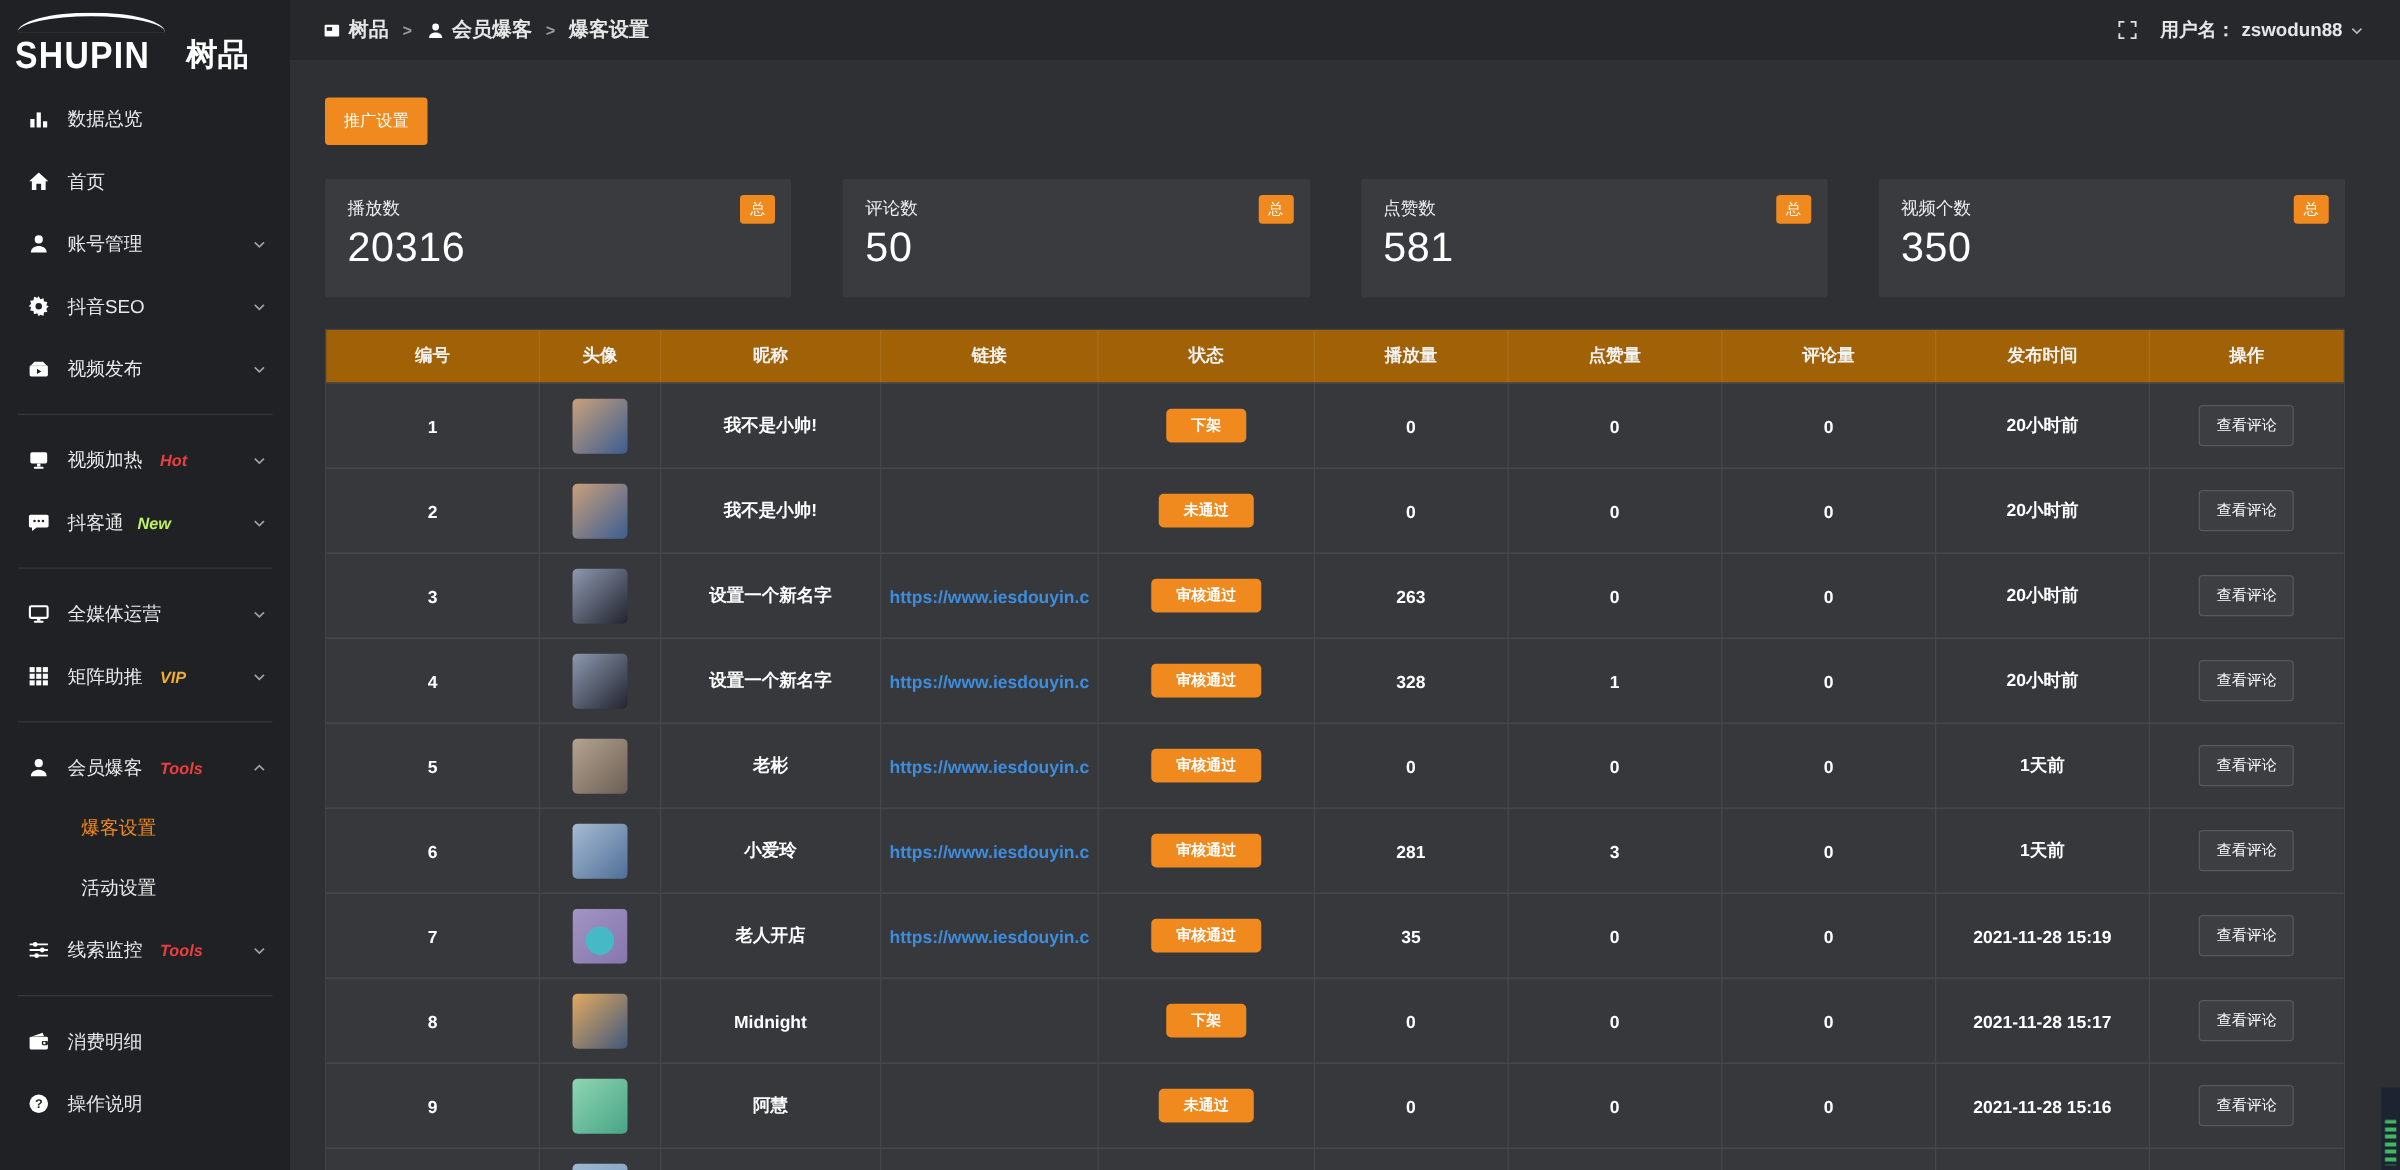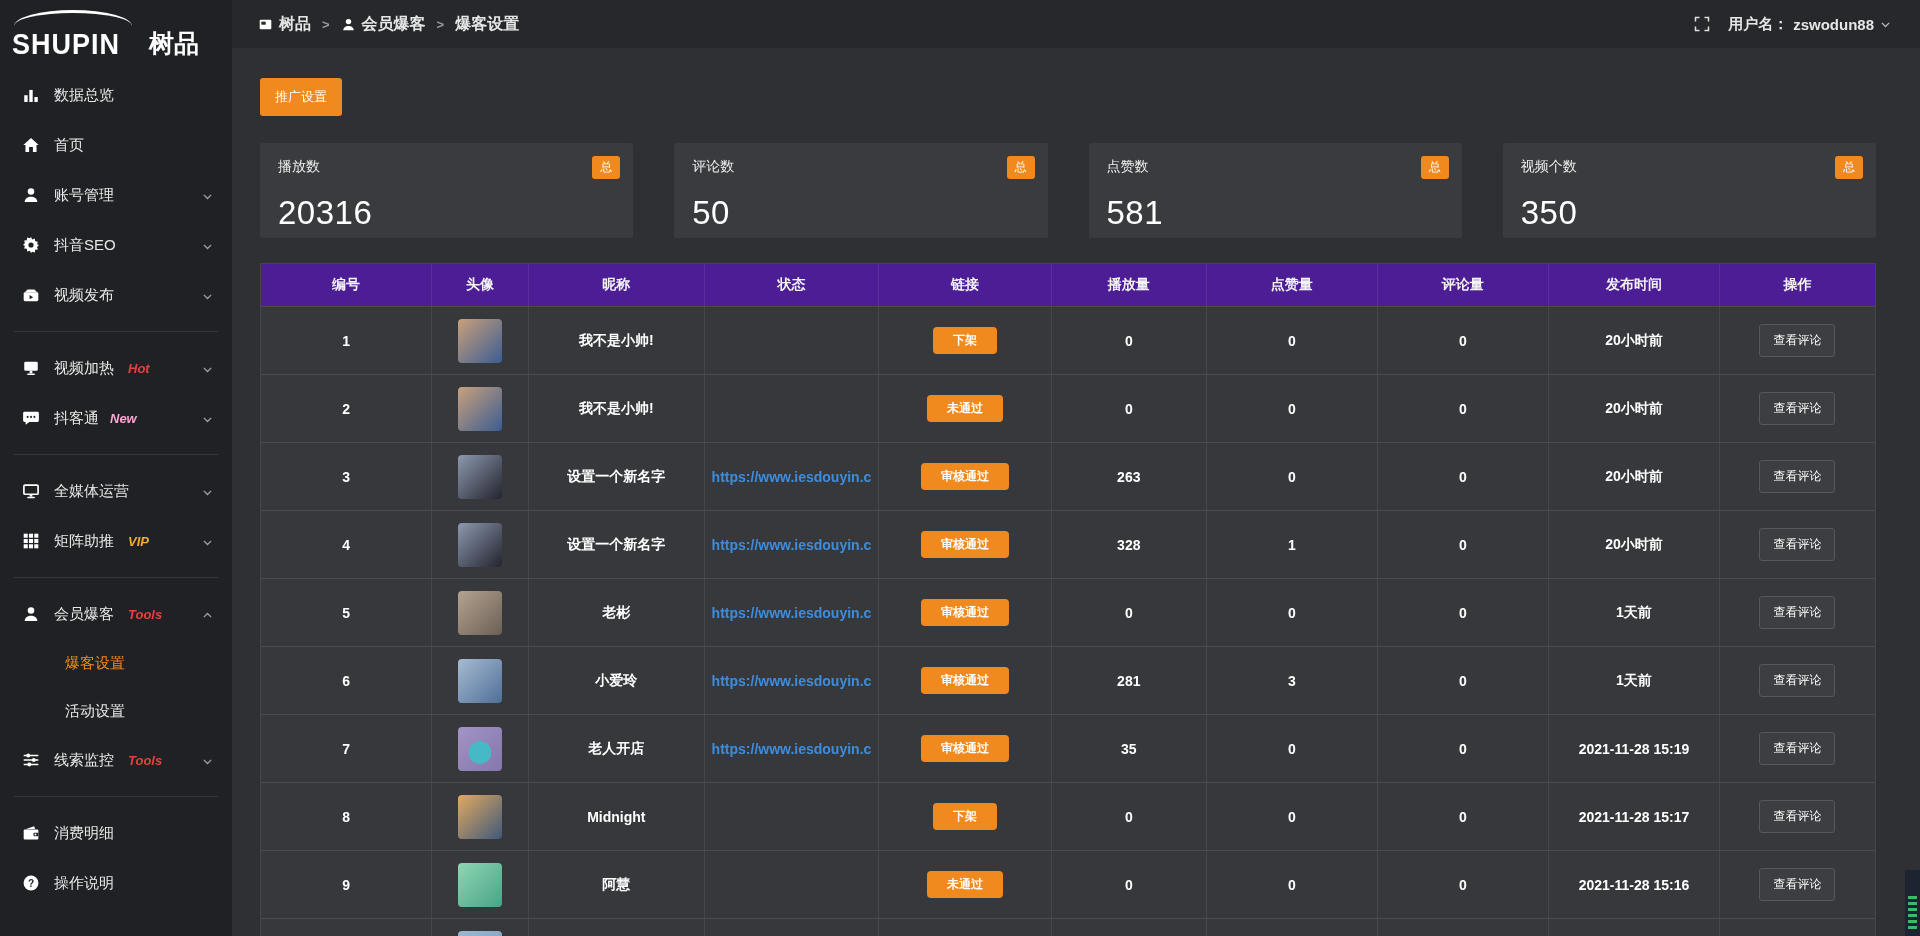--- a/index.html
+++ b/index.html
@@ -39,27 +39,27 @@
   .username { font-size:15px; font-weight:bold; display:flex; align-items:center; gap:5px; cursor:pointer; }
   .uchev { width:13px; height:13px; display:inline-flex; }
   .uchev svg { width:100%; height:100%; }
 
   .main { flex:1; padding:30px 44px 0 28px; overflow:hidden; }
   .promo-btn { background:#f08a1e; color:#fff; border:none; padding:10px 15px; font-size:13px; border-radius:3px; cursor:pointer; }
 
   .cards { display:grid; grid-template-columns:repeat(4,1fr); gap:41px; margin-top:27px; }
   .card { background:#393b3f; height:95px; padding:15px 18px; position:relative; border-radius:2px; }
   .card-label { font-size:14px; color:#ededed; }
-  .card-value { font-size:33px; color:#fff; margin-top:18px; letter-spacing:.5px; }
+  .card-value { font-size:33px; color:#fff; margin-top:3px; letter-spacing:.5px; }
   .card-badge { position:absolute; top:13px; right:13px; background:#f08a1e; color:#fff; font-size:12px; padding:3px 8px; border-radius:3px; }
 
   
   .table { margin-top:25px; border:1px solid rgba(255,255,255,.10); }
   .t-row { display:grid; grid-template-columns:10.6% 6% 10.9% 10.8% 10.7% 9.6% 10.6% 10.6% 10.6% 9.6%; }
-  .t-head .t-row { background:#4c1d95; height:42px; }
+  .t-head .t-row { background:#a16207; height:42px; }
   .t-head .t-cell { font-size:14px; color:#f2f2f2; }
   .t-body .t-row { height:68px; background:#36383c; border-top:1px solid rgba(255,255,255,.10); }
   .t-cell { display:flex; align-items:center; justify-content:center; text-align:center;
             border-right:1px solid rgba(255,255,255,.08); color:#fff; font-size:14px; font-weight:bold; overflow:hidden; }
   .t-cell:last-child { border-right:none; }
   .avatar { width:44px; height:44px; border-radius:4px; flex:none; }
   .link { color:#3e8ddd; white-space:nowrap; cursor:pointer; }
   .status-badge { background:#f08a1e; color:#fff; font-size:12px; font-weight:bold; padding:5px 20px; border-radius:4px; }
   .action-btn { background:#3c3e42; border:1px solid #56585c; color:#fff; font-size:12px; padding:7px 13px; border-radius:3px; cursor:pointer; }
 
@@ -157,21 +157,21 @@
         <div class="sb-item">
     <span class="sb-icon">
             <svg viewBox="0 0 16 16">
               <path fill="#fff" d="M2.2 2.5h11.6c.7 0 1.2.5 1.2 1.2v6.6c0 .7-.5 1.2-1.2 1.2H6.5L3.2 14v-2.5h-1c-.7 0-1.2-.5-1.2-1.2V3.7c0-.7.5-1.2 1.2-1.2z"></path>
               <circle cx="5" cy="7" r=".9" fill="#1f2124"></circle>
               <circle cx="8" cy="7" r=".9" fill="#1f2124"></circle>
               <circle cx="11" cy="7" r=".9" fill="#1f2124"></circle>
             </svg>
           </span>
     <span class="sb-label">抖客通</span>
-    <span class="sb-tag" style="color: #f9a8d4; margin-left: 11px;">New</span>
+    <span class="sb-tag" style="color: #bef264; margin-left: 11px;">New</span>
     <span class="sb-chevron"><svg viewBox="0 0 16 16">
               <path d="M3.5 6 8 10.5 12.5 6" fill="none" stroke="#b9b9b9" stroke-width="1.6"></path>
             </svg></span>
   </div>
         <div class="sb-divider"></div>
         <div class="sb-item">
     <span class="sb-icon">
             <svg viewBox="0 0 16 16">
               <rect x="1.7" y="2.7" width="12.6" height="8.2" rx="1" fill="none" stroke="#fff" stroke-width="1.5"></rect>
               <rect x="6.8" y="11" width="2.4" height="2" fill="#fff"></rect>
@@ -334,22 +334,22 @@
     <div class="card-badge">总</div>
   </div>
         </div>
 
       <div class="table">
         <div class="t-head">
           <div class="t-row">
               <div class="t-cell">编号</div>
               <div class="t-cell">头像</div>
               <div class="t-cell">昵称</div>
+              <div class="t-cell">链接</div>
               <div class="t-cell">状态</div>
-              <div class="t-cell">链接</div>
               <div class="t-cell">播放量</div>
               <div class="t-cell">点赞量</div>
               <div class="t-cell">评论量</div>
               <div class="t-cell">发布时间</div>
               <div class="t-cell">操作</div>
             </div>
         </div>
         <div class="t-body">
             <div class="t-row">
     <div class="t-cell">1</div>

